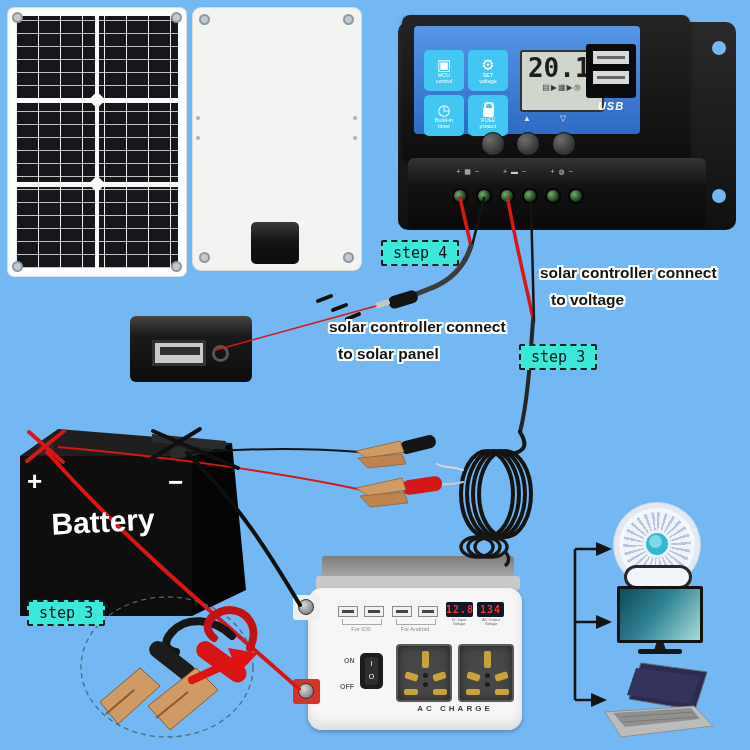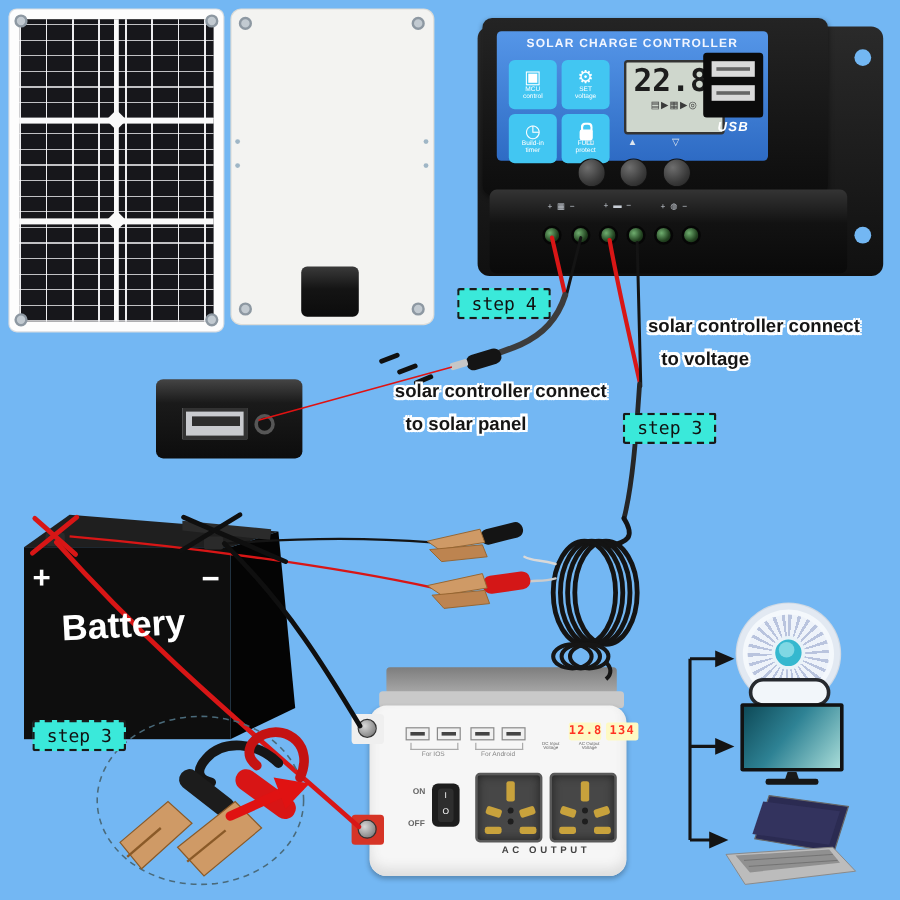--- a/index.html
+++ b/index.html
@@ -84,23 +84,23 @@
 
   
   .inv-lid{left:322px;top:556px;width:192px;height:22px;background:linear-gradient(#7d7d7d,#a9a9a9);border-radius:3px;}
   .inv-lip{left:316px;top:576px;width:204px;height:14px;background:#c9c9c9;border-radius:3px;}
   .inv-body{left:308px;top:588px;width:214px;height:142px;background:#f6f6f6;border-radius:14px;
             box-shadow:inset 0 -6px 10px #ddd, 0 2px 4px rgba(0,0,0,.25);}
   .usb-port{position:absolute;width:20px;height:11px;background:#f0f0f0;border:1px solid #8a8a8a;box-sizing:border-box;}
   .usb-port:after{content:"";position:absolute;left:3px;top:3px;width:12px;height:3px;background:#444;}
   .usb-bracket{position:absolute;height:5px;border-left:1px solid #aaa;border-right:1px solid #aaa;border-bottom:1px solid #aaa;}
   .usb-label{position:absolute;font-size:5.5px;color:#888;text-align:center;}
-  .seg{position:absolute;width:27px;height:15px;background:#fef9c3;border-radius:2px;color:#ff3222;
+  .seg{position:absolute;width:27px;height:15px;background:#0f172a;border-radius:2px;color:#ff3222;
        font-family:"DejaVu Sans Mono",monospace;font-weight:bold;font-size:10px;line-height:15px;
-       text-align:center;letter-spacing:1px;margin-left:28px;}
+       text-align:center;letter-spacing:1px;}
   .seg-label{position:absolute;width:40px;font-size:6px;color:#666;text-align:center;transform:scale(.62);transform-origin:center top;}
   .sw-text{position:absolute;font-size:7px;color:#666;font-weight:bold;}
   .switch{position:absolute;left:52px;top:65px;width:23px;height:36px;background:#1d1d1d;border-radius:5px;}
   .switch .rocker{position:absolute;left:5px;top:4px;width:13px;height:28px;background:#2e2e2e;border-radius:3px;
                   color:#fff;font-size:7px;text-align:center;line-height:13px;}
   .outlet{position:absolute;width:56px;height:58px;background:#474747;border:2px solid #5a5a5a;border-radius:4px;
           box-sizing:border-box;box-shadow:inset 0 0 8px #222;}
   .brass{position:absolute;background:#c8a23c;border-radius:2px;}
   .outlet-hole{position:absolute;width:5px;height:5px;border-radius:50%;background:#1e1e1e;}
   .ac-label{position:absolute;left:97px;top:116px;width:100px;text-align:center;font-size:8px;
@@ -161,21 +161,20 @@
     <div class="edge-dot" style="left:160px;top:128px;"></div>
     <div class="jbox"></div>
   </div>
 
   <div class="abs bracket">
     <div class="bracket-hole" style="top:19px;"></div>
     <div class="bracket-hole" style="top:167px;"></div>
   </div>
   <div class="abs ctrl-body"></div>
   <div class="abs ctrl-face"></div>
-  <div class="abs ctrl-title">SOLAR CHARGE CONTROLLER</div>
 
   <div class="abs tile" style="left:424px;top:50px;">
     <span class="ticon">▣</span>
     <span class="tlabel">MCU</span>
     <span class="tlabel">control</span>
   </div>
   <div class="abs tile" style="left:468px;top:50px;">
     <span class="ticon">⚙</span>
     <span class="tlabel">SET</span>
     <span class="tlabel">voltage</span>
@@ -185,21 +184,21 @@
     <span class="tlabel">Build-in</span>
     <span class="tlabel">timer</span>
   </div>
   <div class="abs tile" style="left:468px;top:95px;">
     <span class="lock"></span>
     <span class="tlabel">FULL</span>
     <span class="tlabel">protect</span>
   </div>
 
   <div class="abs lcd">
-    <div class="lcd-val"><span>22.8</span><span class="lcd-unit">V</span></div>
+    <div class="lcd-val"><span>20.1</span><span class="lcd-unit">V</span></div>
     <div class="lcd-icons">▤▶▦▶◎</div>
   </div>
 
   <div class="abs usb-block">
     <div class="usb-slot"></div>
     <div class="usb-slot"></div>
   </div>
   <div class="abs usb-text">USB</div>
 
   <div class="abs btn-symbol" style="left:480px;top:114px;width:24px;">▭</div>
@@ -263,21 +262,21 @@
     </div>
     <div class="outlet" style="left:150px;top:56px;">
       <div class="brass" style="left:24px;top:5px;width:7px;height:17px;"></div>
       <div class="brass" style="left:7px;top:27px;width:13px;height:7px;transform:rotate(18deg);"></div>
       <div class="brass" style="left:35px;top:27px;width:13px;height:7px;transform:rotate(-18deg);"></div>
       <div class="outlet-hole" style="left:25px;top:27px;"></div>
       <div class="outlet-hole" style="left:25px;top:36px;"></div>
       <div class="brass" style="left:6px;top:43px;width:14px;height:6px;"></div>
       <div class="brass" style="left:35px;top:43px;width:14px;height:6px;"></div>
     </div>
-    <div class="ac-label">AC  OUTPUT</div>
+    <div class="ac-label">AC  CHARGE</div>
   </div>
   <div class="inv-term" style="left:293px;top:595px;background:#efefef;position:absolute;">
       <div class="tscrew"></div>
     </div>
   <div class="inv-term" style="left:293px;top:679px;background:#d63426;position:absolute;">
       <div class="tscrew"></div>
     </div>
 
   <div class="abs fan">
     <div class="fan-ring"></div>

